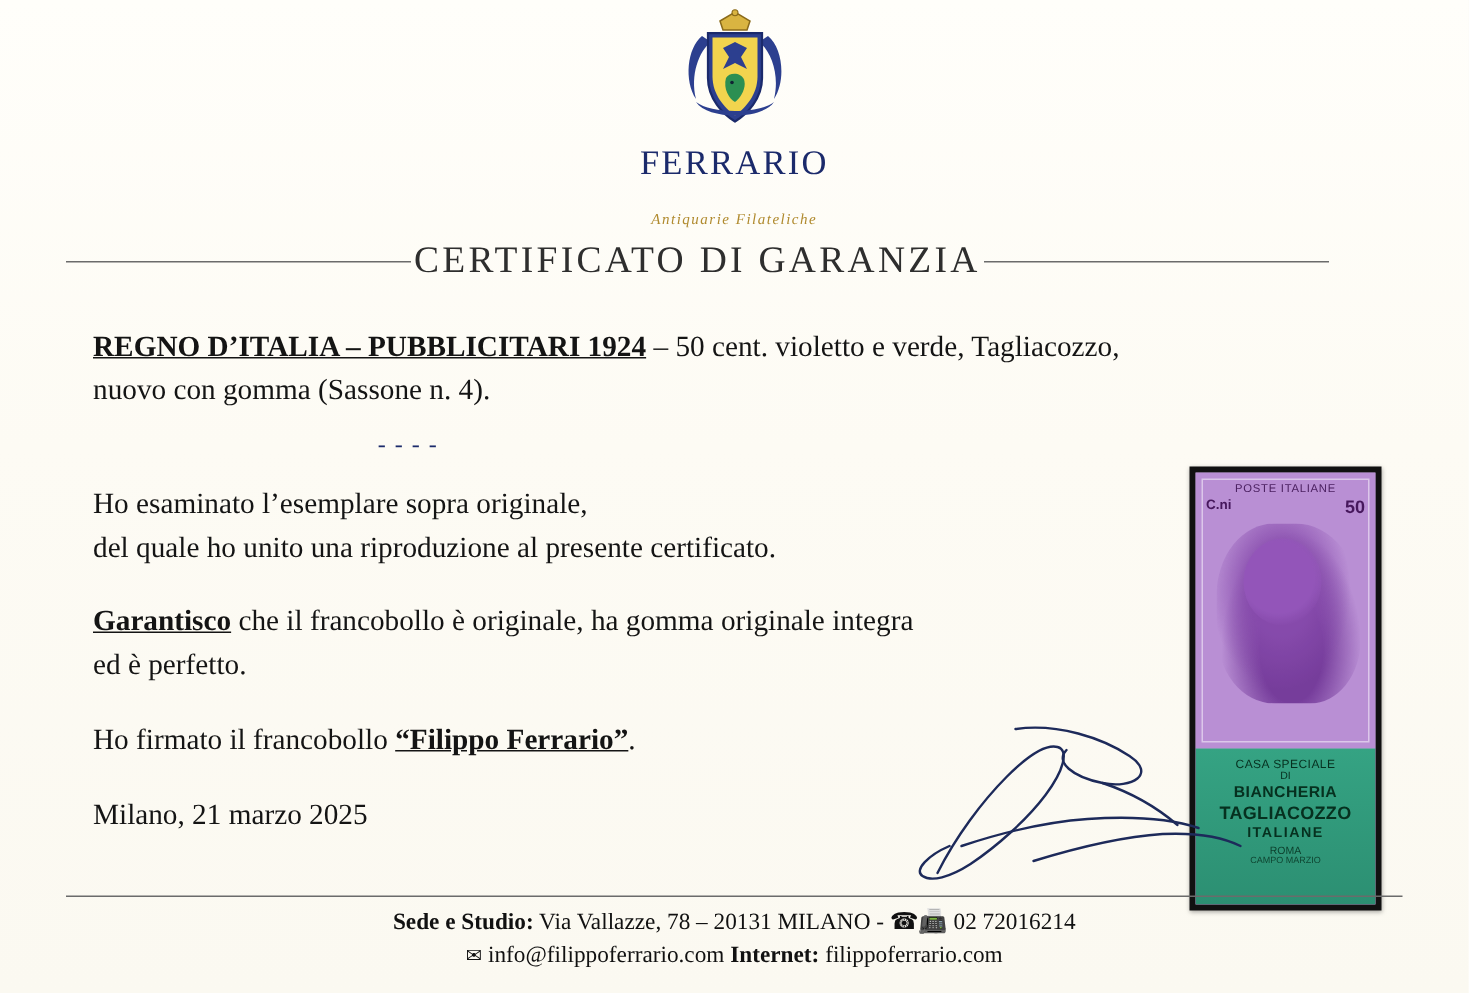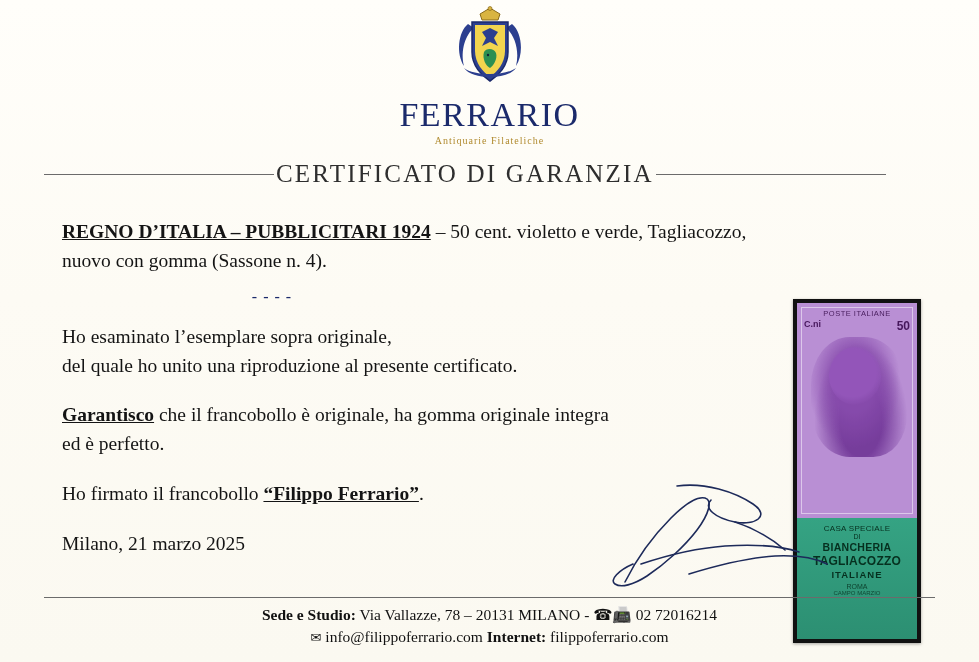--- a/index.html
+++ b/index.html
@@ -33,32 +33,33 @@
   .crest {
     width: 96px;
     height: 92px;
     margin: 0 auto;
     position: relative;
   }
   .crest svg { display:block; }
 
   .brand {
     font-family: "Liberation Serif", serif;
-    font-size: 34px;
+    font-size: 23px;
     letter-spacing: 1.5px;
     color: #1b2a6b;
     margin-top: -2px;
     font-weight: normal;
   }
   .brand-sub {
     font-family: "Liberation Serif", serif;
+    font-style: italic;
     font-size: 10px;
     letter-spacing: 1px;
     color: #b08a2e;
-    margin-top: 1px;
+    margin-top: 19px;
   }
 
   
   .title-row {
     position: absolute;
     top: 160px;
     left: 44px;
     right: 44px;
     display: flex;
     align-items: center;
@@ -99,23 +100,23 @@
     font-size: 16px;
     width: 420px;
     margin: 12px 0 14px 0;
   }
   .line2 { margin-top: 1px; }
 
   
   .stamp-wrap {
     position: absolute;
     left: 793px;
-    top: 299px;
+    top: 311px;
     width: 128px;
-    height: 344px;
+    height: 296px;
     background: #111;
     padding: 4px;
     box-sizing: border-box;
     box-shadow: 0 1px 3px rgba(0,0,0,.35);
   }
   .stamp {
     position: relative;
     width: 100%;
     height: 100%;
     background: #c9a6dd;

